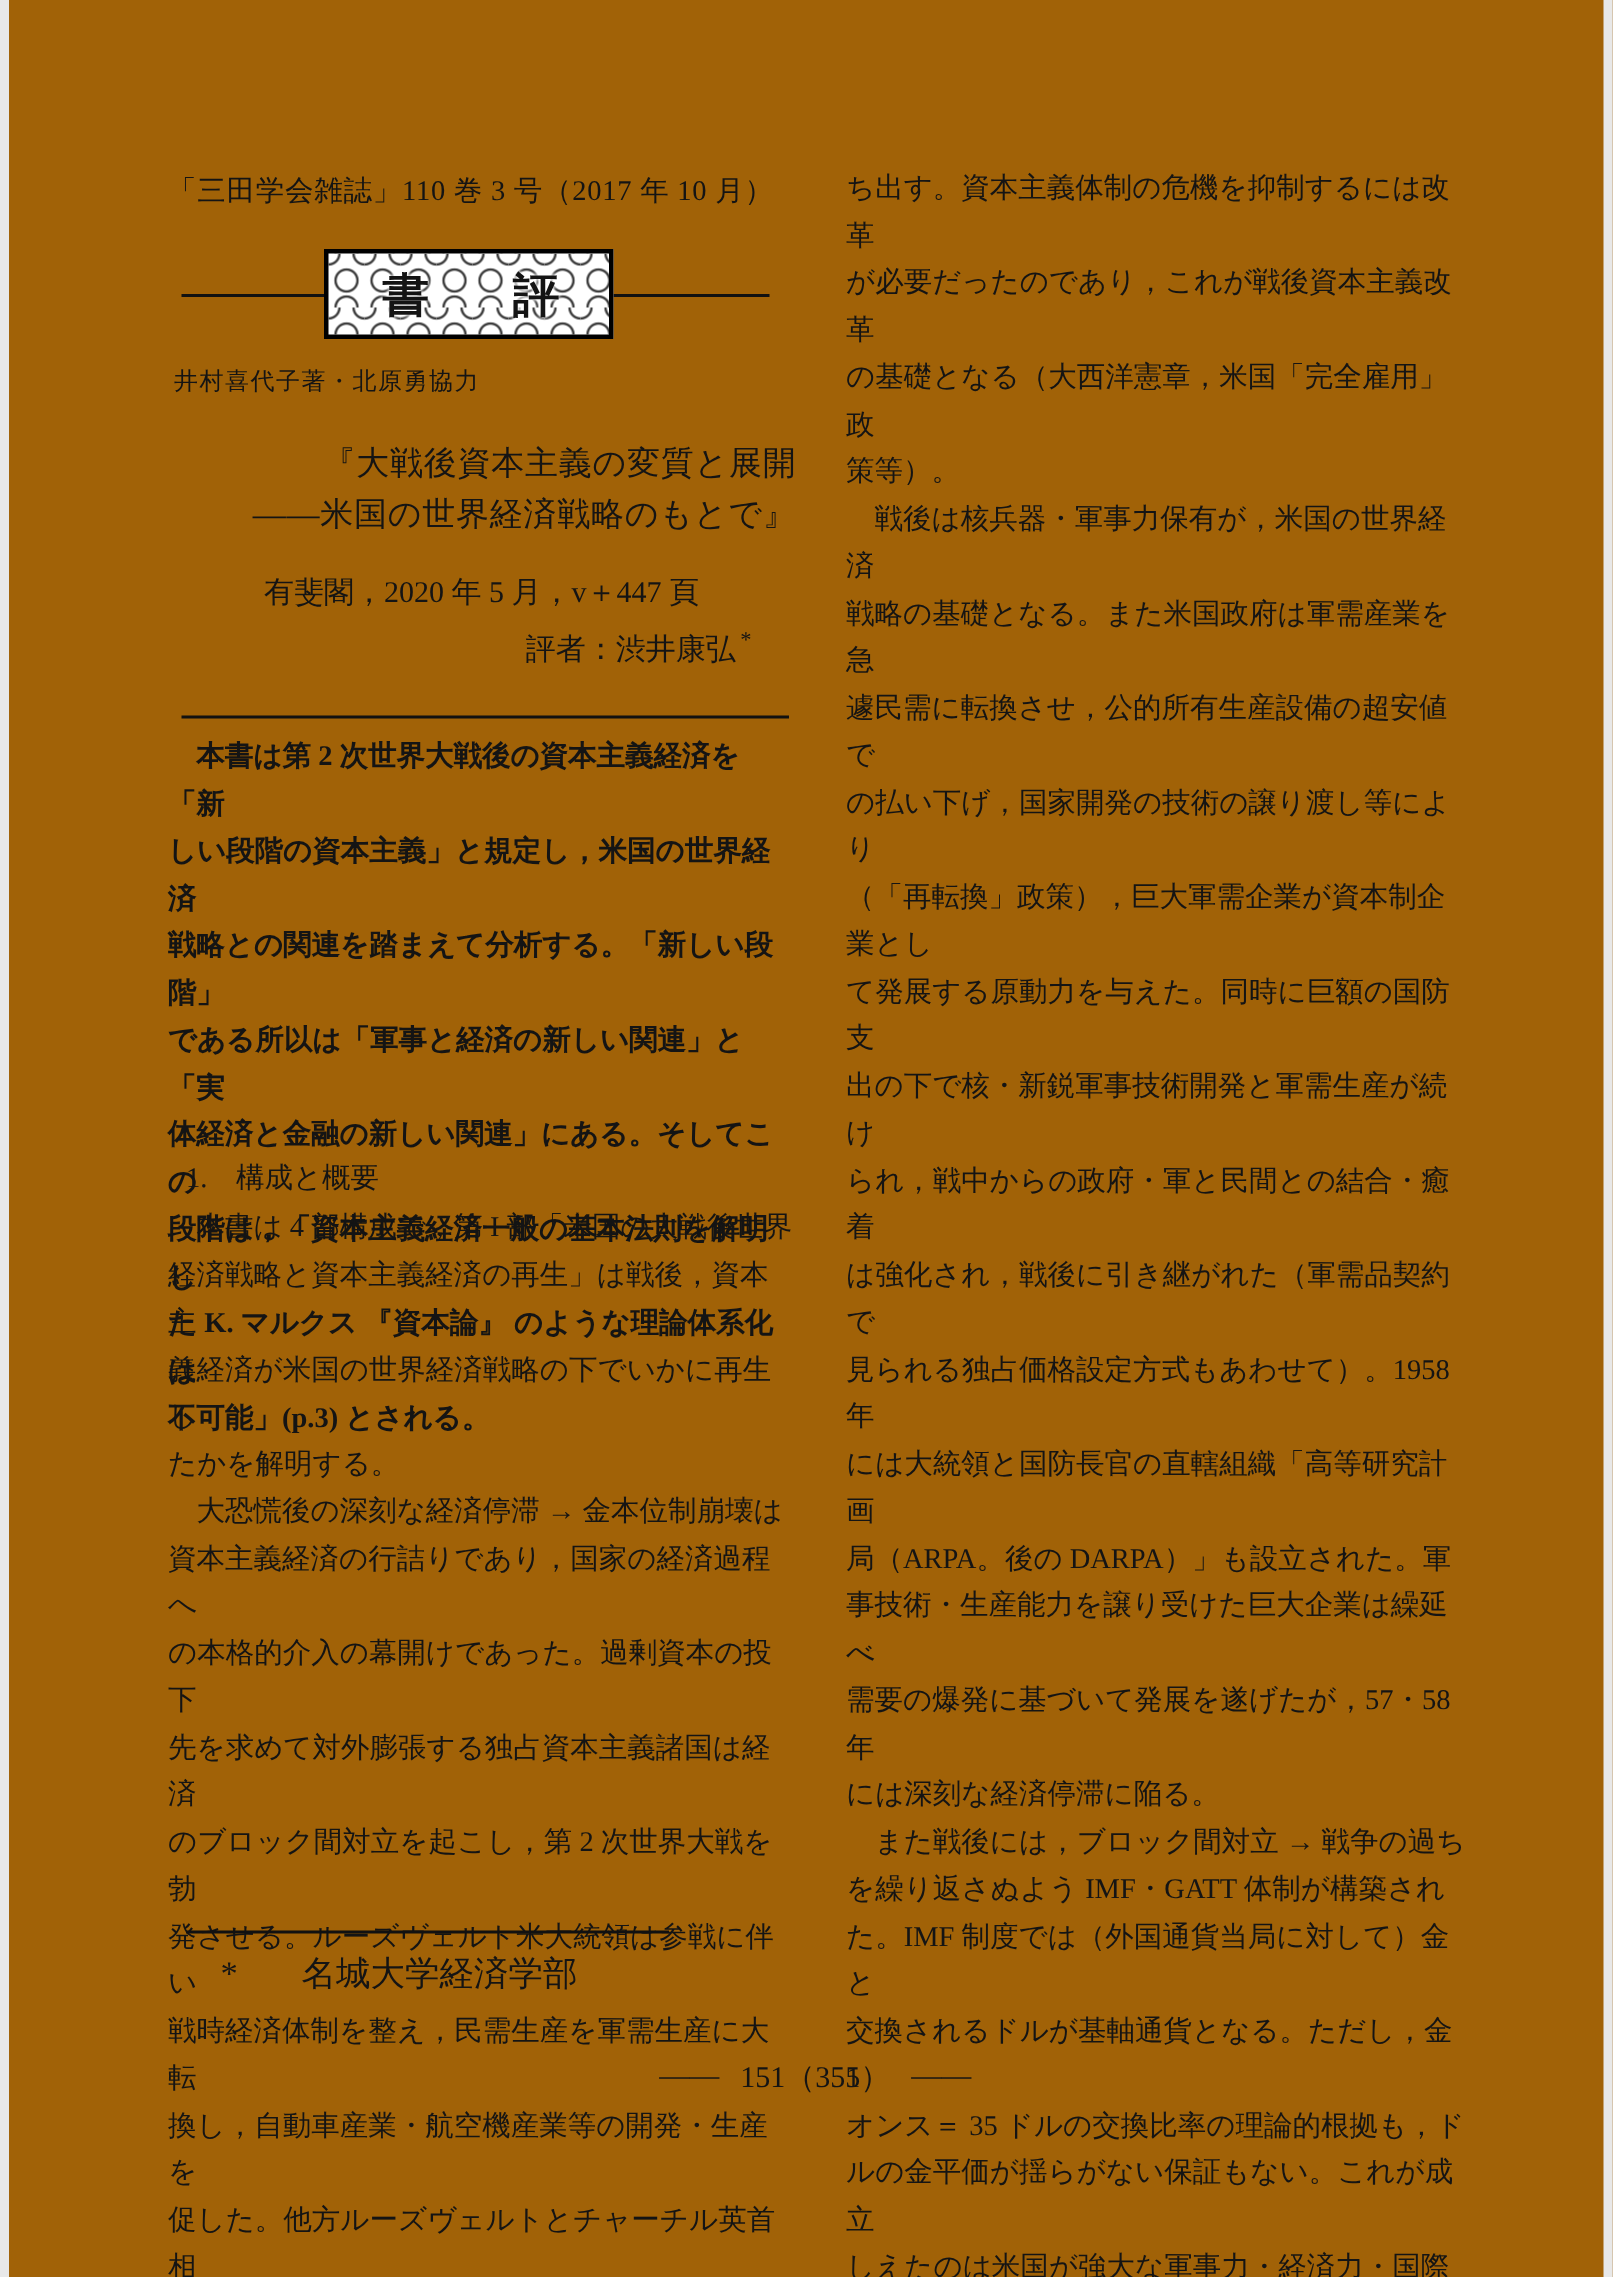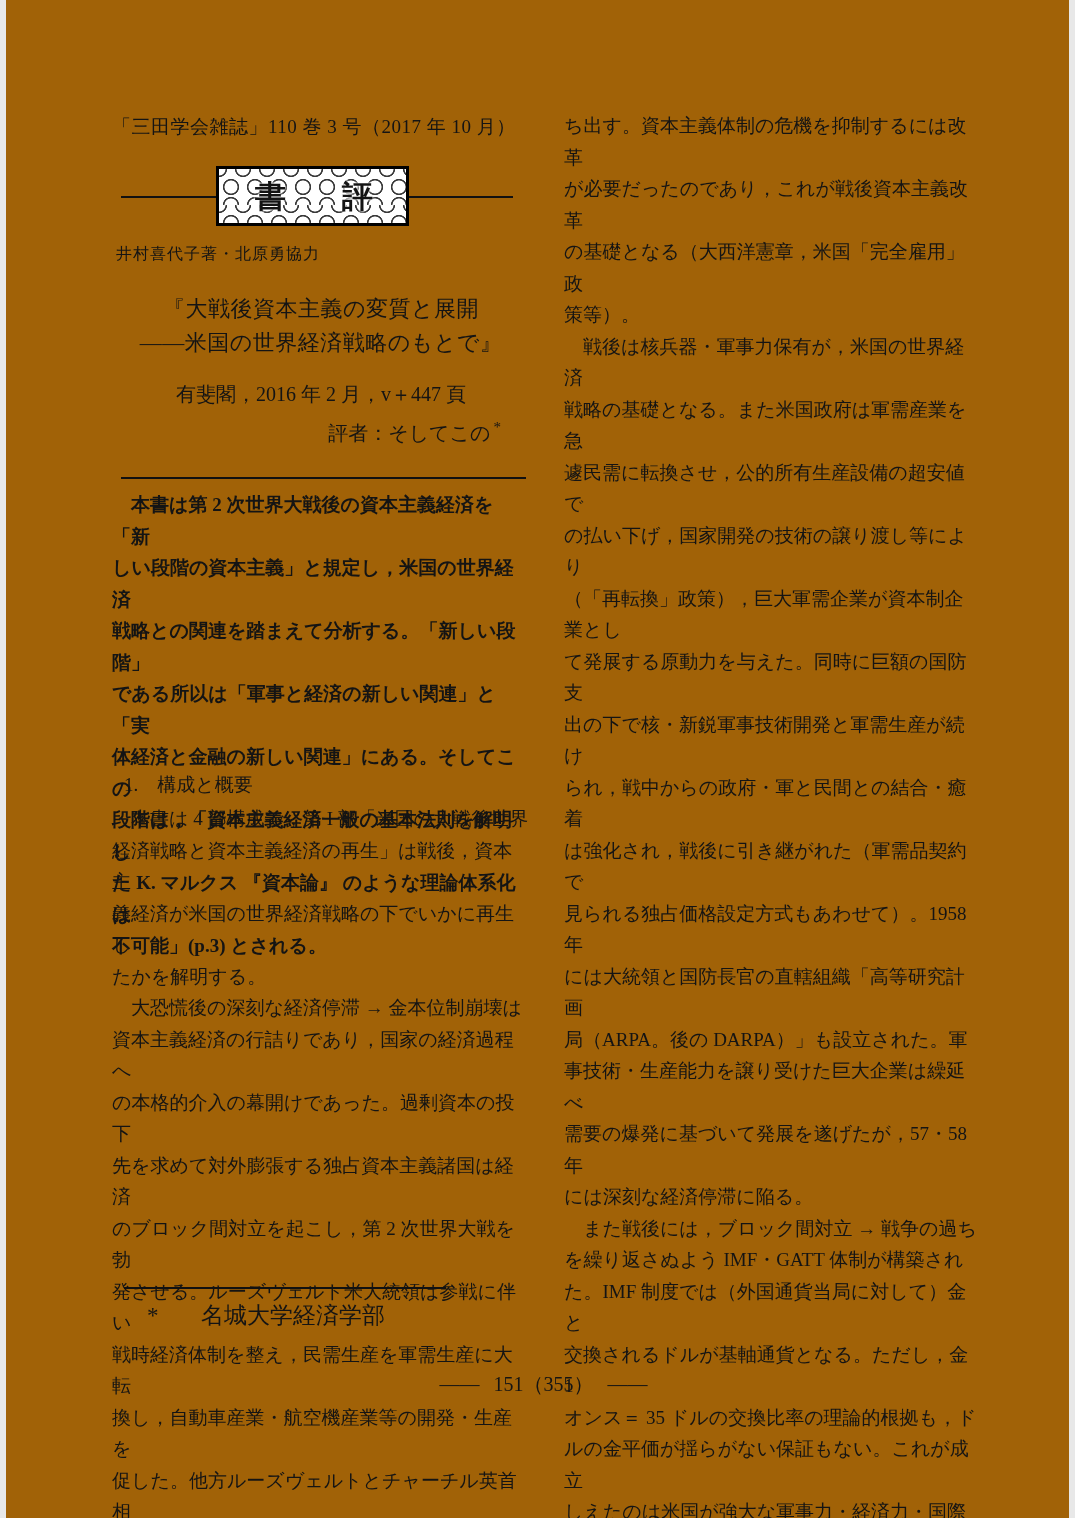--- a/index.html
+++ b/index.html
@@ -54,21 +54,21 @@
     position: absolute;
     left: 110px; top: 244px;
     font-size: 16px;
     letter-spacing: 1px;
     white-space: nowrap;
   }
   .book-title {
     position: absolute;
     left: 105px; top: 292px;
     width: 420px;
-    text-align: center;
+    text-align: right;
     font-size: 22px;
     line-height: 34px;
     white-space: pre-line;
     letter-spacing: 0.5px;
   }
   .publication-line {
     position: absolute;
     left: 105px; top: 381px;
     width: 420px;
     text-align: center;
@@ -147,24 +147,24 @@
   <div class="review-badge">
     <span class="badge-char">書</span>
     <span class="badge-char">評</span>
   </div>
 
   <div class="authors-line">井村喜代子著・北原勇協力</div>
 
   <div class="book-title">『大戦後資本主義の変質と展開
 ——米国の世界経済戦略のもとで』</div>
 
-  <div class="publication-line">有斐閣，2016 年 2 月，v＋447 頁</div>
+  <div class="publication-line">有斐閣，2020 年 5 月，v＋447 頁</div>
 
   <div class="reviewer-line">
-    <span>評者：そしてこの</span><span class="asterisk">*</span>
+    <span>評者：渋井康弘</span><span class="asterisk">*</span>
   </div>
 
   <div class="body-rule"></div>
 
   <div class="col-text left-col intro-block">　本書は第 2 次世界大戦後の資本主義経済を「新
 しい段階の資本主義」と規定し，米国の世界経済
 戦略との関連を踏まえて分析する。「新しい段階」
 である所以は「軍事と経済の新しい関連」と「実
 体経済と金融の新しい関連」にある。そしてこの
 段階は，「資本主義経済一般の基本法則を解明し

